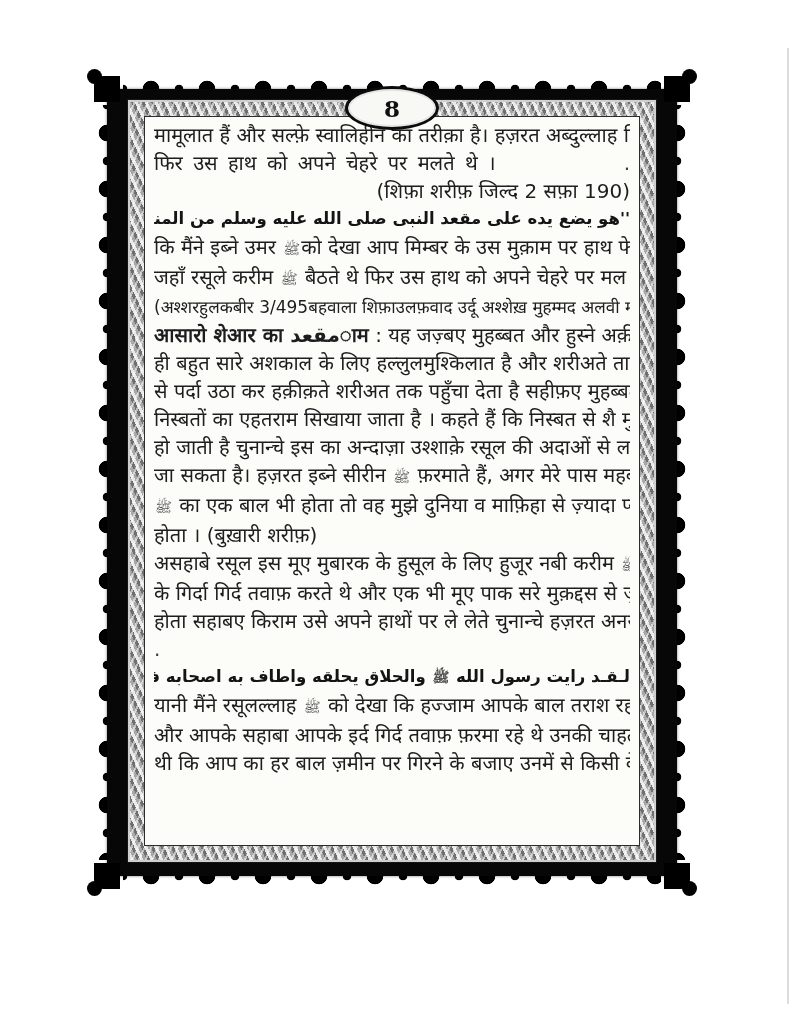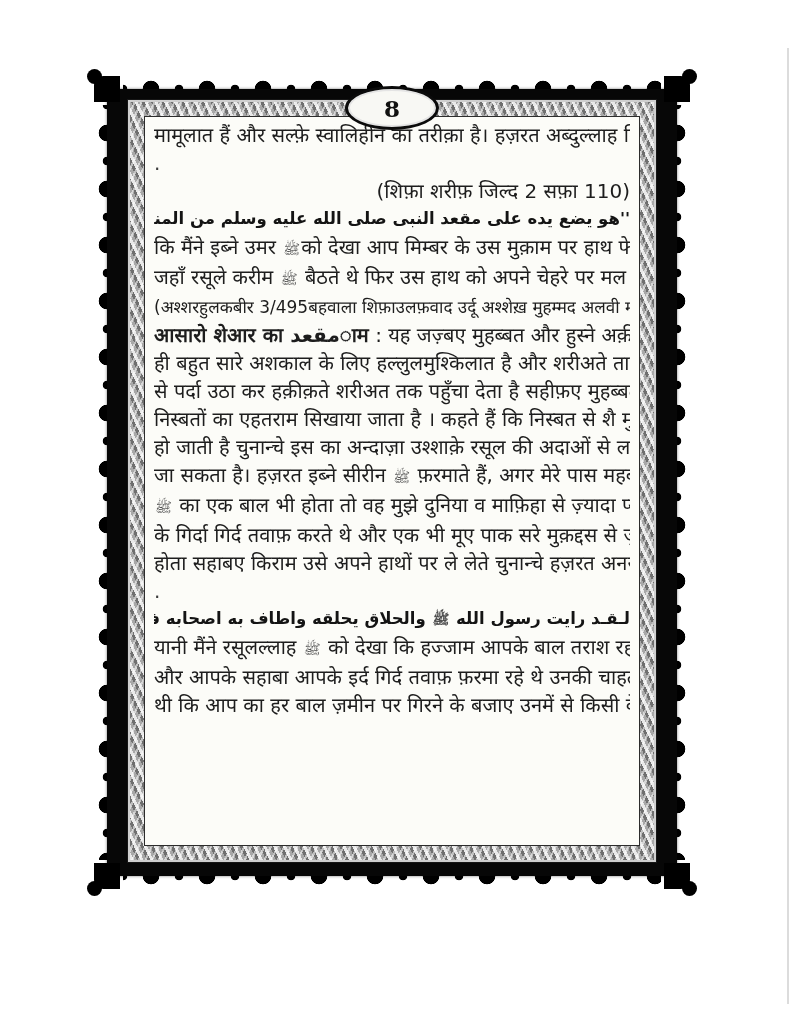--- a/index.html
+++ b/index.html
@@ -108,34 +108,37 @@
   <div class="corner c-br"></div>
 
   <div class="page-oval">
     <span>8</span>
   </div>
 
   <div class="strip">
     <div class="sheet" id="sheet">
         <div class="line t-j">मामूलात हैं और सल्फ़े स्वालिहीन का तरीक़ा है। हज़रत अब्दुल्लाह बिन</div>
         <div class="line t-dot">
+          <span class="dot-main">फिर उस हाथ को अपने चेहरे पर मलते थे ।</span>
           <span class="dot-mark">.</span>
         </div>
-        <div class="line t-r">(शिफ़ा शरीफ़ जिल्द 2 सफ़ा 110)</div>
+        <div class="line t-r">(शिफ़ा शरीफ़ जिल्द 2 सफ़ा 190)</div>
         <div class="line t-a" dir="rtl">''هو يضع يده على مقعد النبى صلى الله عليه وسلم من المنبر ثم يضعها علىٰ وجهه''</div>
         <div class="line t-j">कि मैंने इब्ने उमर <span class="hn">ﷺ</span>को देखा आप मिम्बर के उस मुक़ाम पर हाथ फेरते</div>
         <div class="line t-j">जहाँ रसूले करीम <span class="hn">ﷺ</span> बैठते थे फिर उस हाथ को अपने चेहरे पर मल लेते ।</div>
         <div class="line t-cite">(अश्शरहुलकबीर 3/495बहवाला शिफ़ाउलफ़वाद उर्दू अश्शेख़ मुहम्मद अलवी मालिकी)</div>
         <div class="line t-h"><span class="head-bold">आसारो शेआर का مقعدाम</span> : यह जज़्बए मुहब्बत और हुस्ने अक़ीदत</div>
         <div class="line t-j">ही बहुत सारे अशकाल के लिए हल्लुलमुश्किलात है और शरीअते ताहिरा</div>
         <div class="line t-j">से पर्दा उठा कर हक़ीक़ते शरीअत तक पहुँचा देता है सहीफ़ए मुहब्बत में</div>
         <div class="line t-j">निस्बतों का एहतराम सिखाया जाता है । कहते हैं कि निस्बत से शै मुम्ताज़</div>
         <div class="line t-j">हो जाती है चुनान्चे इस का अन्दाज़ा उश्शाक़े रसूल की अदाओं से लगाया</div>
         <div class="line t-j">जा सकता है। हज़रत इब्ने सीरीन <span class="hn">ﷺ</span> फ़रमाते हैं, अगर मेरे पास महबूब</div>
         <div class="line t-j"><span class="hn">ﷺ</span> का एक बाल भी होता तो वह मुझे दुनिया व माफ़िहा से ज़्यादा प्यारा</div>
+        <div class="line t-l">होता । (बुख़ारी शरीफ़)</div>
+        <div class="line t-j">असहाबे रसूल इस मूए मुबारक के हुसूल के लिए हुजूर नबी करीम <span class="hn">ﷺ</span></div>
         <div class="line t-j">के गिर्दा गिर्द तवाफ़ करते थे और एक भी मूए पाक सरे मुक़द्दस से जुदा</div>
         <div class="line t-j">होता सहाबए किराम उसे अपने हाथों पर ले लेते चुनान्चे हज़रत अनस</div>
         <div class="line t-dot">
           <span class="dot-mark">.</span>
         </div>
         <div class="line t-a" dir="rtl">لـقـد رايت رسول الله <span class="hn">ﷺ</span> والحلاق يحلقه واطاف به اصحابه فما يريدون ان تقع شعرة الا فى يد رجل ،،</div>
         <div class="line t-j">यानी मैंने रसूलल्लाह <span class="hn">ﷺ</span> को देखा कि हज्जाम आपके बाल तराश रहा था</div>
         <div class="line t-j">और आपके सहाबा आपके इर्द गिर्द तवाफ़ फ़रमा रहे थे उनकी चाहत यह</div>
         <div class="line t-j">थी कि आप का हर बाल ज़मीन पर गिरने के बजाए उनमें से किसी के</div>
       </div>

